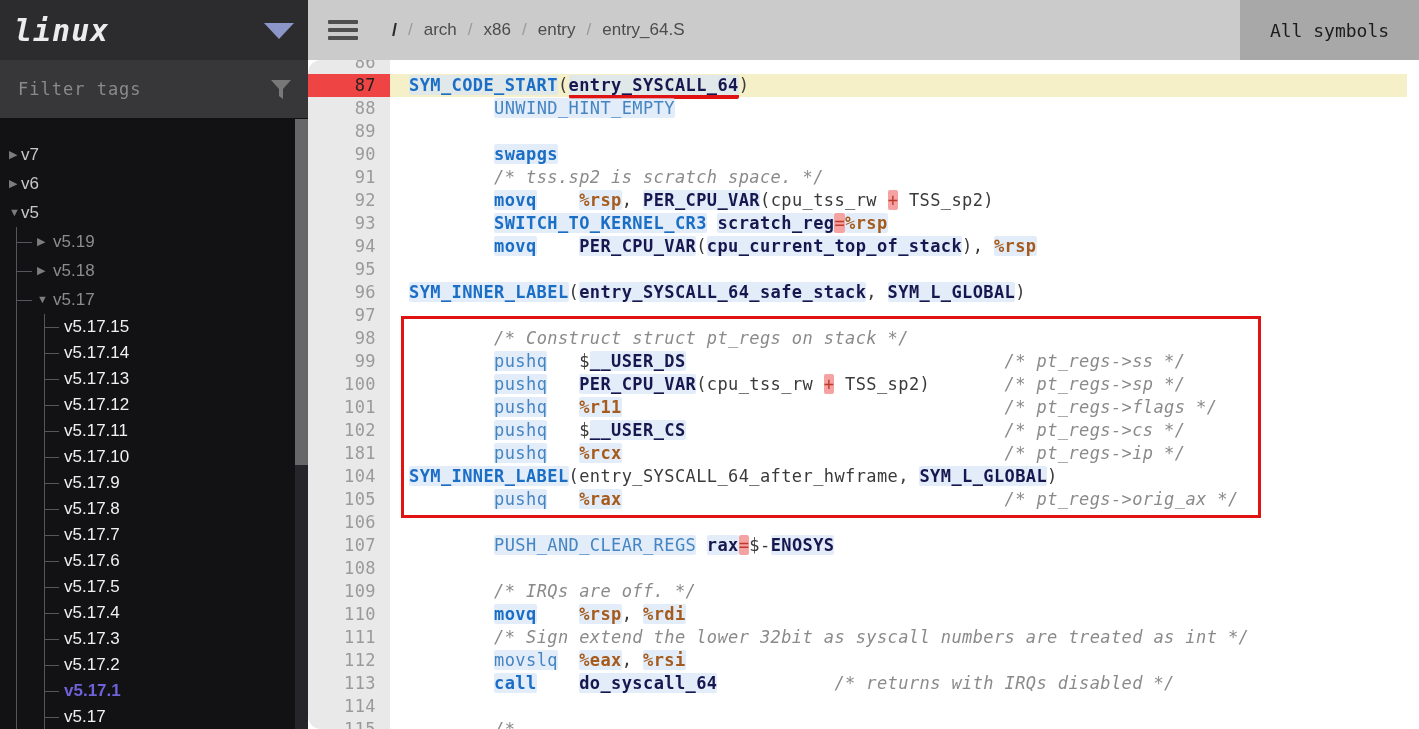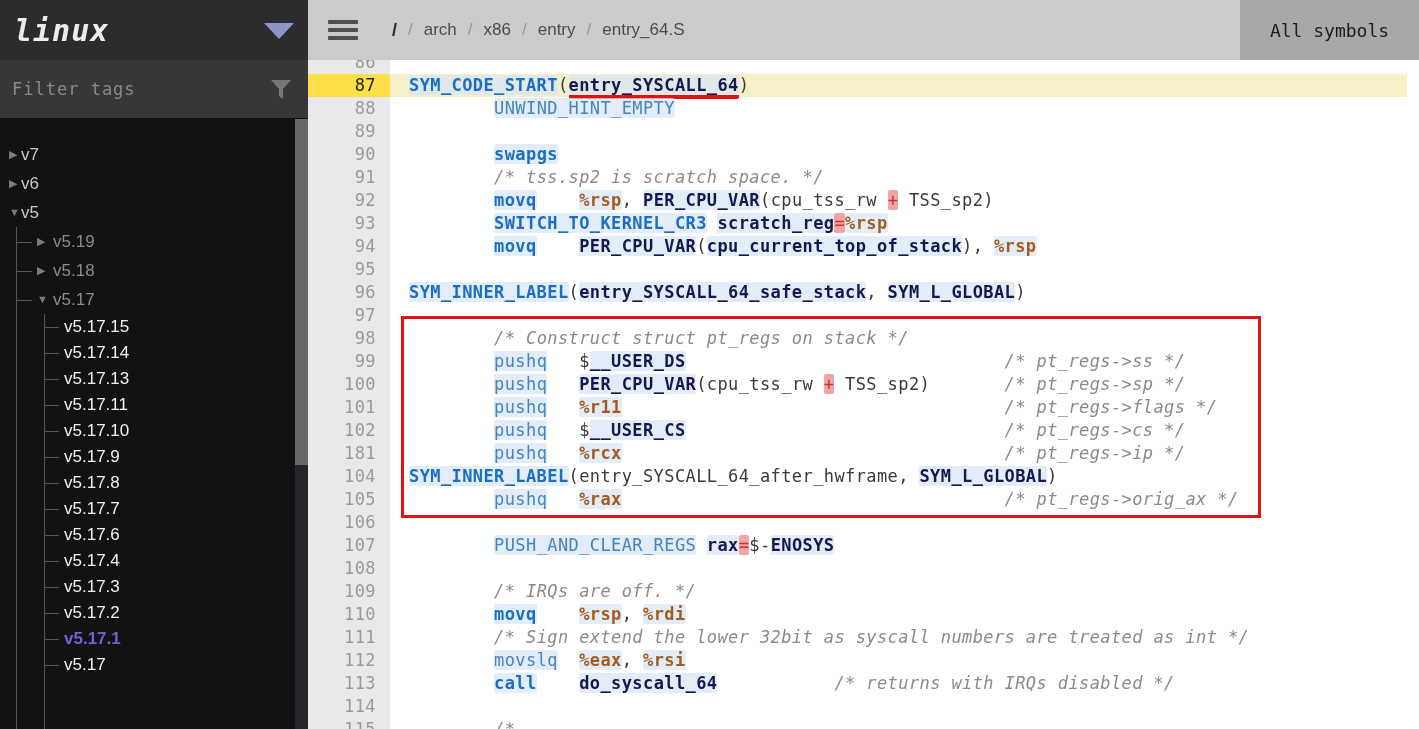--- a/index.html
+++ b/index.html
@@ -12,21 +12,21 @@
   #side-header { position:absolute; left:0; top:0; width:308px; height:60px; background:#2c2c2e;
                  display:flex; align-items:center; }
   #logo { font-family:"DejaVu Sans Mono", monospace; font-style:italic; font-weight:bold;
           font-size:30px; color:#ececec; padding-left:14px; letter-spacing:1px; }
   #proj-caret { position:absolute; right:14px; top:23px; width:0; height:0;
                 border-left:15px solid transparent; border-right:15px solid transparent;
                 border-top:16px solid #8d96c8; }
   #filter-bar { position:absolute; left:0; top:60px; width:308px; height:58px; background:#37373a;
                 display:flex; align-items:center; }
   #filter-input { width:100%; height:100%; background:transparent; border:none; outline:none;
-                  padding-left:12px; font-family:"DejaVu Sans Mono", monospace; font-size:17px;
+                  padding-left:18px; font-family:"DejaVu Sans Mono", monospace; font-size:17px;
                   color:#cfcfcf; letter-spacing:1px; }
   #filter-input::placeholder { color:#8a8a8a; opacity:1; }
   #funnel { position:absolute; right:16px; top:19px; }
 
   #tree { position:absolute; left:0; top:118px; width:308px; height:611px; padding-top:22px;
           overflow:hidden; }
   .vline { position:absolute; width:1px; background:#55555a; }
   #vline1 { left:16px; top:109px; bottom:0; }
   #vline2 { left:44px; top:196px; bottom:0; }
   .trow { position:relative; font-size:17px; cursor:pointer; }
@@ -56,28 +56,28 @@
   #hamburger .bar { width:30px; height:4px; background:#4f4f4f; margin:4px 0; border-radius:1px; }
   #breadcrumb { display:flex; align-items:center; margin-left:34px; font-size:17px; }
   #breadcrumb .root { font-weight:bold; color:#2a2a2a; font-size:18px; }
   #breadcrumb .sep { color:#9a9a9a; margin:0 11px; }
   #breadcrumb .crumb { color:#4c4c4c; cursor:pointer; }
   #all-symbols { margin-left:auto; width:179px; height:60px; background:#a8a8a8;
                  display:flex; align-items:center; justify-content:center;
                  font-family:"DejaVu Sans Mono", monospace; font-size:18px; color:#1c1c1c; cursor:pointer; }
 
   
-  #codewrap { position:absolute; left:308px; top:60px; width:1111px; height:669px; overflow:hidden; background:#fff; }
+  #codewrap { position:absolute; left:308px; top:60px; width:1111px; height:669px; overflow:hidden; background:#fff;border-radius:13px; }
   #codelines { margin-top:-9px; }
   .line { display:flex; height:23px; line-height:23px;
           font-family:"DejaVu Sans Mono", monospace; font-size:17px; letter-spacing:0.4px; }
   .ln { flex:none; width:82px; padding-right:14px; text-align:right; background:#e9e9e9;
         color:#9a9a9a; cursor:pointer; }
   .lc { flex:1; padding-left:19px; margin-right:12px; white-space:pre; color:#3a3a3a; }
-  .line.hl .ln { background:#fde047; color:#222; }
+  .line.hl .ln { background:#ef4444; color:#222; }
   .line.hl .lc { background:#f6f0c9; }
   .tk { border-radius:2px; }
   .k { color:#1a6ec5; font-weight:bold; background:rgba(215,228,246,0.7); }
   .w { color:#4585c2; background:rgba(215,228,246,0.7); }
   .i { color:#17174f; font-weight:bold; background:rgba(215,228,246,0.7); }
   .r { color:#a55b1c; font-weight:bold; background:rgba(215,228,246,0.7); }
   .p { color:#3a3a3a; }
   .c { color:#8a8a8a; font-style:italic; }
   .o { color:#c0392b; background:#f5a2a2; }
   .u { border-bottom:4px solid #e01212; }
@@ -133,36 +133,42 @@
         <div class="trow lvl2 item">
           <span class="vlabel">v5.17.15</span>
         </div>
         <div class="trow lvl2 item">
           <span class="vlabel">v5.17.14</span>
         </div>
         <div class="trow lvl2 item">
           <span class="vlabel">v5.17.13</span>
         </div>
         <div class="trow lvl2 item">
+          <span class="vlabel">v5.17.12</span>
+        </div>
+        <div class="trow lvl2 item">
           <span class="vlabel">v5.17.11</span>
         </div>
         <div class="trow lvl2 item">
           <span class="vlabel">v5.17.10</span>
         </div>
         <div class="trow lvl2 item">
           <span class="vlabel">v5.17.9</span>
         </div>
         <div class="trow lvl2 item">
           <span class="vlabel">v5.17.8</span>
         </div>
         <div class="trow lvl2 item">
           <span class="vlabel">v5.17.7</span>
         </div>
         <div class="trow lvl2 item">
           <span class="vlabel">v5.17.6</span>
+        </div>
+        <div class="trow lvl2 item">
+          <span class="vlabel">v5.17.5</span>
         </div>
         <div class="trow lvl2 item">
           <span class="vlabel">v5.17.4</span>
         </div>
         <div class="trow lvl2 item">
           <span class="vlabel">v5.17.3</span>
         </div>
         <div class="trow lvl2 item">
           <span class="vlabel">v5.17.2</span>
         </div>

